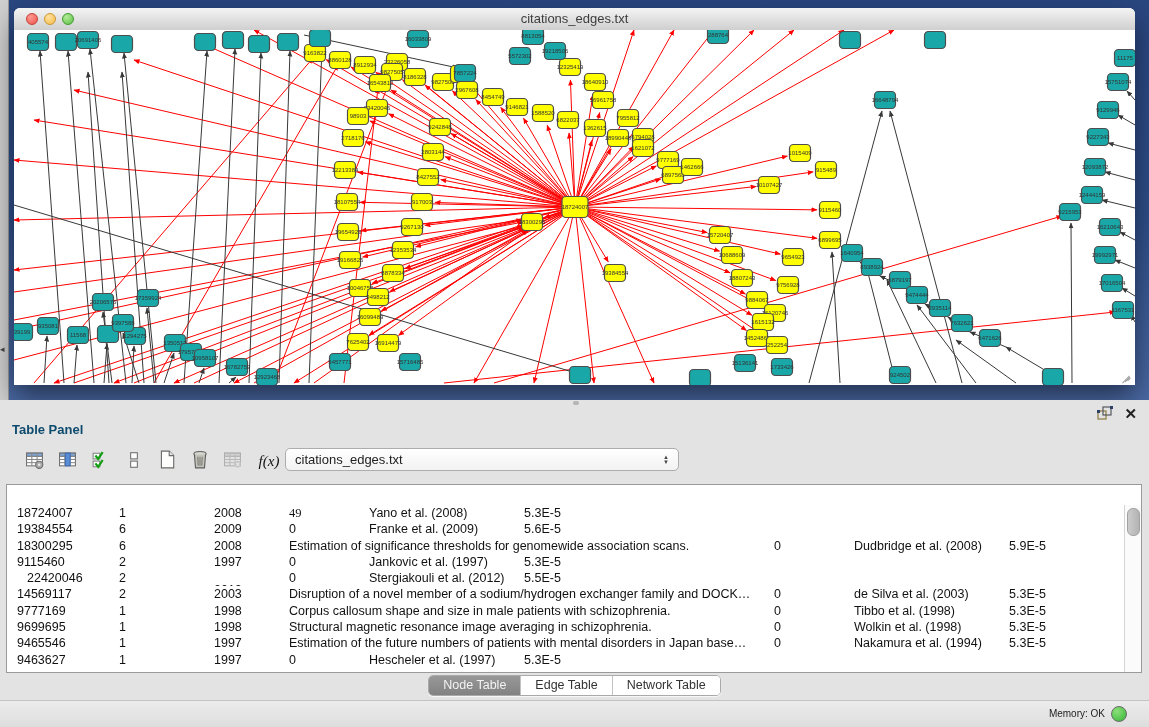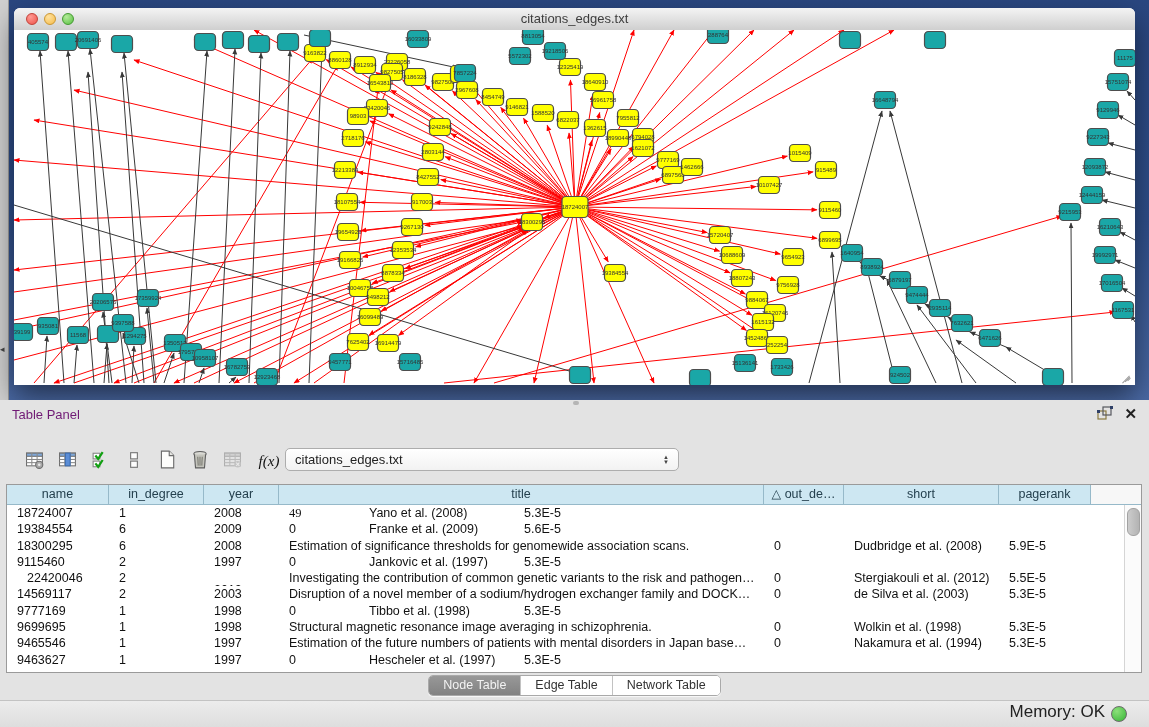--- a/index.html
+++ b/index.html
@@ -23,21 +23,21 @@
   .tl.red{left:12px;background:radial-gradient(circle at 35% 30%,#ff9a93,#ee534a);border:1px solid #c24138;}
   .tl.yellow{left:30px;background:radial-gradient(circle at 35% 30%,#ffe2a0,#f5bb49);border:1px solid #cb9733;}
   .tl.green{left:48px;background:radial-gradient(circle at 35% 30%,#b4eb9a,#59c043);border:1px solid #459a32;}
   #net-canvas{position:absolute;left:0;top:22px;width:1121px;height:355px;background:#ffffff;overflow:hidden;}
   #net-svg{position:absolute;left:0;top:0;}
   #resize-grip{position:absolute;right:2px;bottom:2px;width:14px;height:14px;}
   #resize-grip div{position:absolute;background:#9b9b9b;height:1px;}
   
   #table-panel{position:absolute;left:0;top:400px;width:1149px;height:327px;background:#e3e3e3;}
   #panel-header{position:absolute;left:0;top:2px;width:100%;height:24px;}
-  #panel-header .ptitle{position:absolute;left:12px;top:5px;font-size:13px;color:#701a75;}
+  #panel-header .ptitle{position:absolute;left:12px;top:20px;font-size:13px;color:#0c4a6e;font-weight:bold;}
   #float-icon{position:absolute;right:36px;top:4px;width:16px;height:14px;cursor:pointer;}
   #close-icon{position:absolute;right:12px;top:3px;font-size:15px;font-weight:bold;color:#222;cursor:pointer;}
   #splitter-dot{position:absolute;left:573px;top:1px;width:6px;height:4px;background:#b5b5b5;border-radius:2px;}
   #toolbar{position:absolute;left:22px;top:44px;height:34px;display:flex;align-items:center;}
   .tb-btn{width:26px;height:28px;margin-right:7px;display:flex;align-items:center;justify-content:center;
           border:none;background:transparent;padding:0;cursor:pointer;}
   .tb-btn.disabled{opacity:.45;cursor:default;}
   .tb-btn.fx{font-family:"Liberation Serif",serif;font-style:italic;font-size:15px;color:#111;width:32px;}
   #table-selector{position:absolute;left:285px;top:48px;width:394px;height:23px;
         background:linear-gradient(#ffffff,#f2f2f2);border:1px solid #adadad;border-radius:5px;
@@ -63,21 +63,21 @@
   #tabs{position:absolute;left:0;top:275px;width:100%;display:flex;justify-content:center;}
   #tabs .seg{display:inline-flex;border:1px solid #a9a9a9;border-radius:5px;overflow:hidden;
              background:#fff;box-shadow:0 1px 1px rgba(255,255,255,.8);}
   .tab{padding:2px 14px 3px;font-size:12.5px;color:#333;background:#fff;border:none;cursor:pointer;
        border-left:1px solid #c2c2c2;}
   .tab:first-child{border-left:none;}
   .tab.active{background:linear-gradient(#989898,#828282);color:#f3f3f3;}
   
   #statusbar{position:absolute;left:0;top:300px;width:100%;height:27px;
              background:linear-gradient(#ececec,#dddddd);border-top:1px solid #c3c3c3;}
-  #statusbar .mem{position:absolute;right:44px;top:1px;font-size:17px;color:#222;}
+  #statusbar .mem{position:absolute;right:44px;top:7px;font-size:10px;color:#222;}
   #mem-dot{position:absolute;right:22px;top:5px;width:14px;height:14px;border-radius:50%;
            background:radial-gradient(circle at 35% 30%,#8ce07a,#35b535);border:1px solid #6b6b6b;}
 </style>
 </head>
 <body>
 
 <div id="desktop">
   <div id="left-strip">
     <span class="collapse-arrow">◂</span>
   </div>
@@ -812,30 +812,20 @@
       </button>
       <button class="tb-btn fx">f(x)</button>
     </div>
 
   <div id="table-selector">
     <span class="val">citations_edges.txt</span>
     <span class="steppers">▲<br>▼</span>
   </div>
 
   <div id="grid">
-    <div id="grid-header">
-        <div class="th" style="width: 102px;">name</div>
-        <div class="th" style="width: 95px;">in_degree</div>
-        <div class="th" style="width: 75px;">year</div>
-        <div class="th" style="width: 485px;">title</div>
-        <div class="th" style="width: 80px;">△ out_de…</div>
-        <div class="th" style="width: 155px;">short</div>
-        <div class="th" style="width: 92px;">pagerank</div>
-        <div class="th filler" style="flex: 1 1 0%;"></div>
-      </div>
     <div id="grid-body">
         <div class="tr">
           <div class="td" style="width: 102px;">18724007</div>
           <div class="td" style="width: 95px;">1</div>
           <div class="td" style="width: 75px;">2008</div>
           <div class="td" style="width: 80px; font-family: Liberation Serif, serif;">49</div>
           <div class="td" style="width: 155px;">Yano et al. (2008)</div>
           <div class="td" style="width: 92px;">5.3E-5</div>
         </div>
         <div class="tr">
@@ -860,38 +850,38 @@
           <div class="td" style="width: 95px;">2</div>
           <div class="td" style="width: 75px;">1997</div>
           <div class="td" style="width: 80px;">0</div>
           <div class="td" style="width: 155px;">Jankovic et al. (1997)</div>
           <div class="td" style="width: 92px;">5.3E-5</div>
         </div>
         <div class="tr">
           <div class="td" style="width: 102px; padding-left: 20px;">22420046</div>
           <div class="td" style="width: 95px;">2</div>
           <div class="td" style="width: 75px; margin-top: 12px;">2012</div>
-          <div class="td" style="width: 485px;">Investigating the contribution of common genetic variants to the risk and pathogen…</div>
           <div class="td" style="width: 80px;">0</div>
           <div class="td" style="width: 155px;">Stergiakouli et al. (2012)</div>
           <div class="td" style="width: 92px;">5.5E-5</div>
         </div>
         <div class="tr">
           <div class="td" style="width: 102px;">14569117</div>
           <div class="td" style="width: 95px;">2</div>
           <div class="td" style="width: 75px;">2003</div>
           <div class="td" style="width: 485px;">Disruption of a novel member of a sodium/hydrogen exchanger family and DOCK…</div>
           <div class="td" style="width: 80px;">0</div>
           <div class="td" style="width: 155px;">de Silva et al. (2003)</div>
           <div class="td" style="width: 92px;">5.3E-5</div>
         </div>
         <div class="tr">
           <div class="td" style="width: 102px;">9777169</div>
           <div class="td" style="width: 95px;">1</div>
           <div class="td" style="width: 75px;">1998</div>
+          <div class="td" style="width: 485px;">Corpus callosum shape and size in male patients with schizophrenia.</div>
           <div class="td" style="width: 80px;">0</div>
           <div class="td" style="width: 155px;">Tibbo et al. (1998)</div>
           <div class="td" style="width: 92px;">5.3E-5</div>
         </div>
         <div class="tr">
           <div class="td" style="width: 102px;">9699695</div>
           <div class="td" style="width: 95px;">1</div>
           <div class="td" style="width: 75px;">1998</div>
           <div class="td" style="width: 485px;">Structural magnetic resonance image averaging in schizophrenia.</div>
           <div class="td" style="width: 80px;">0</div>

